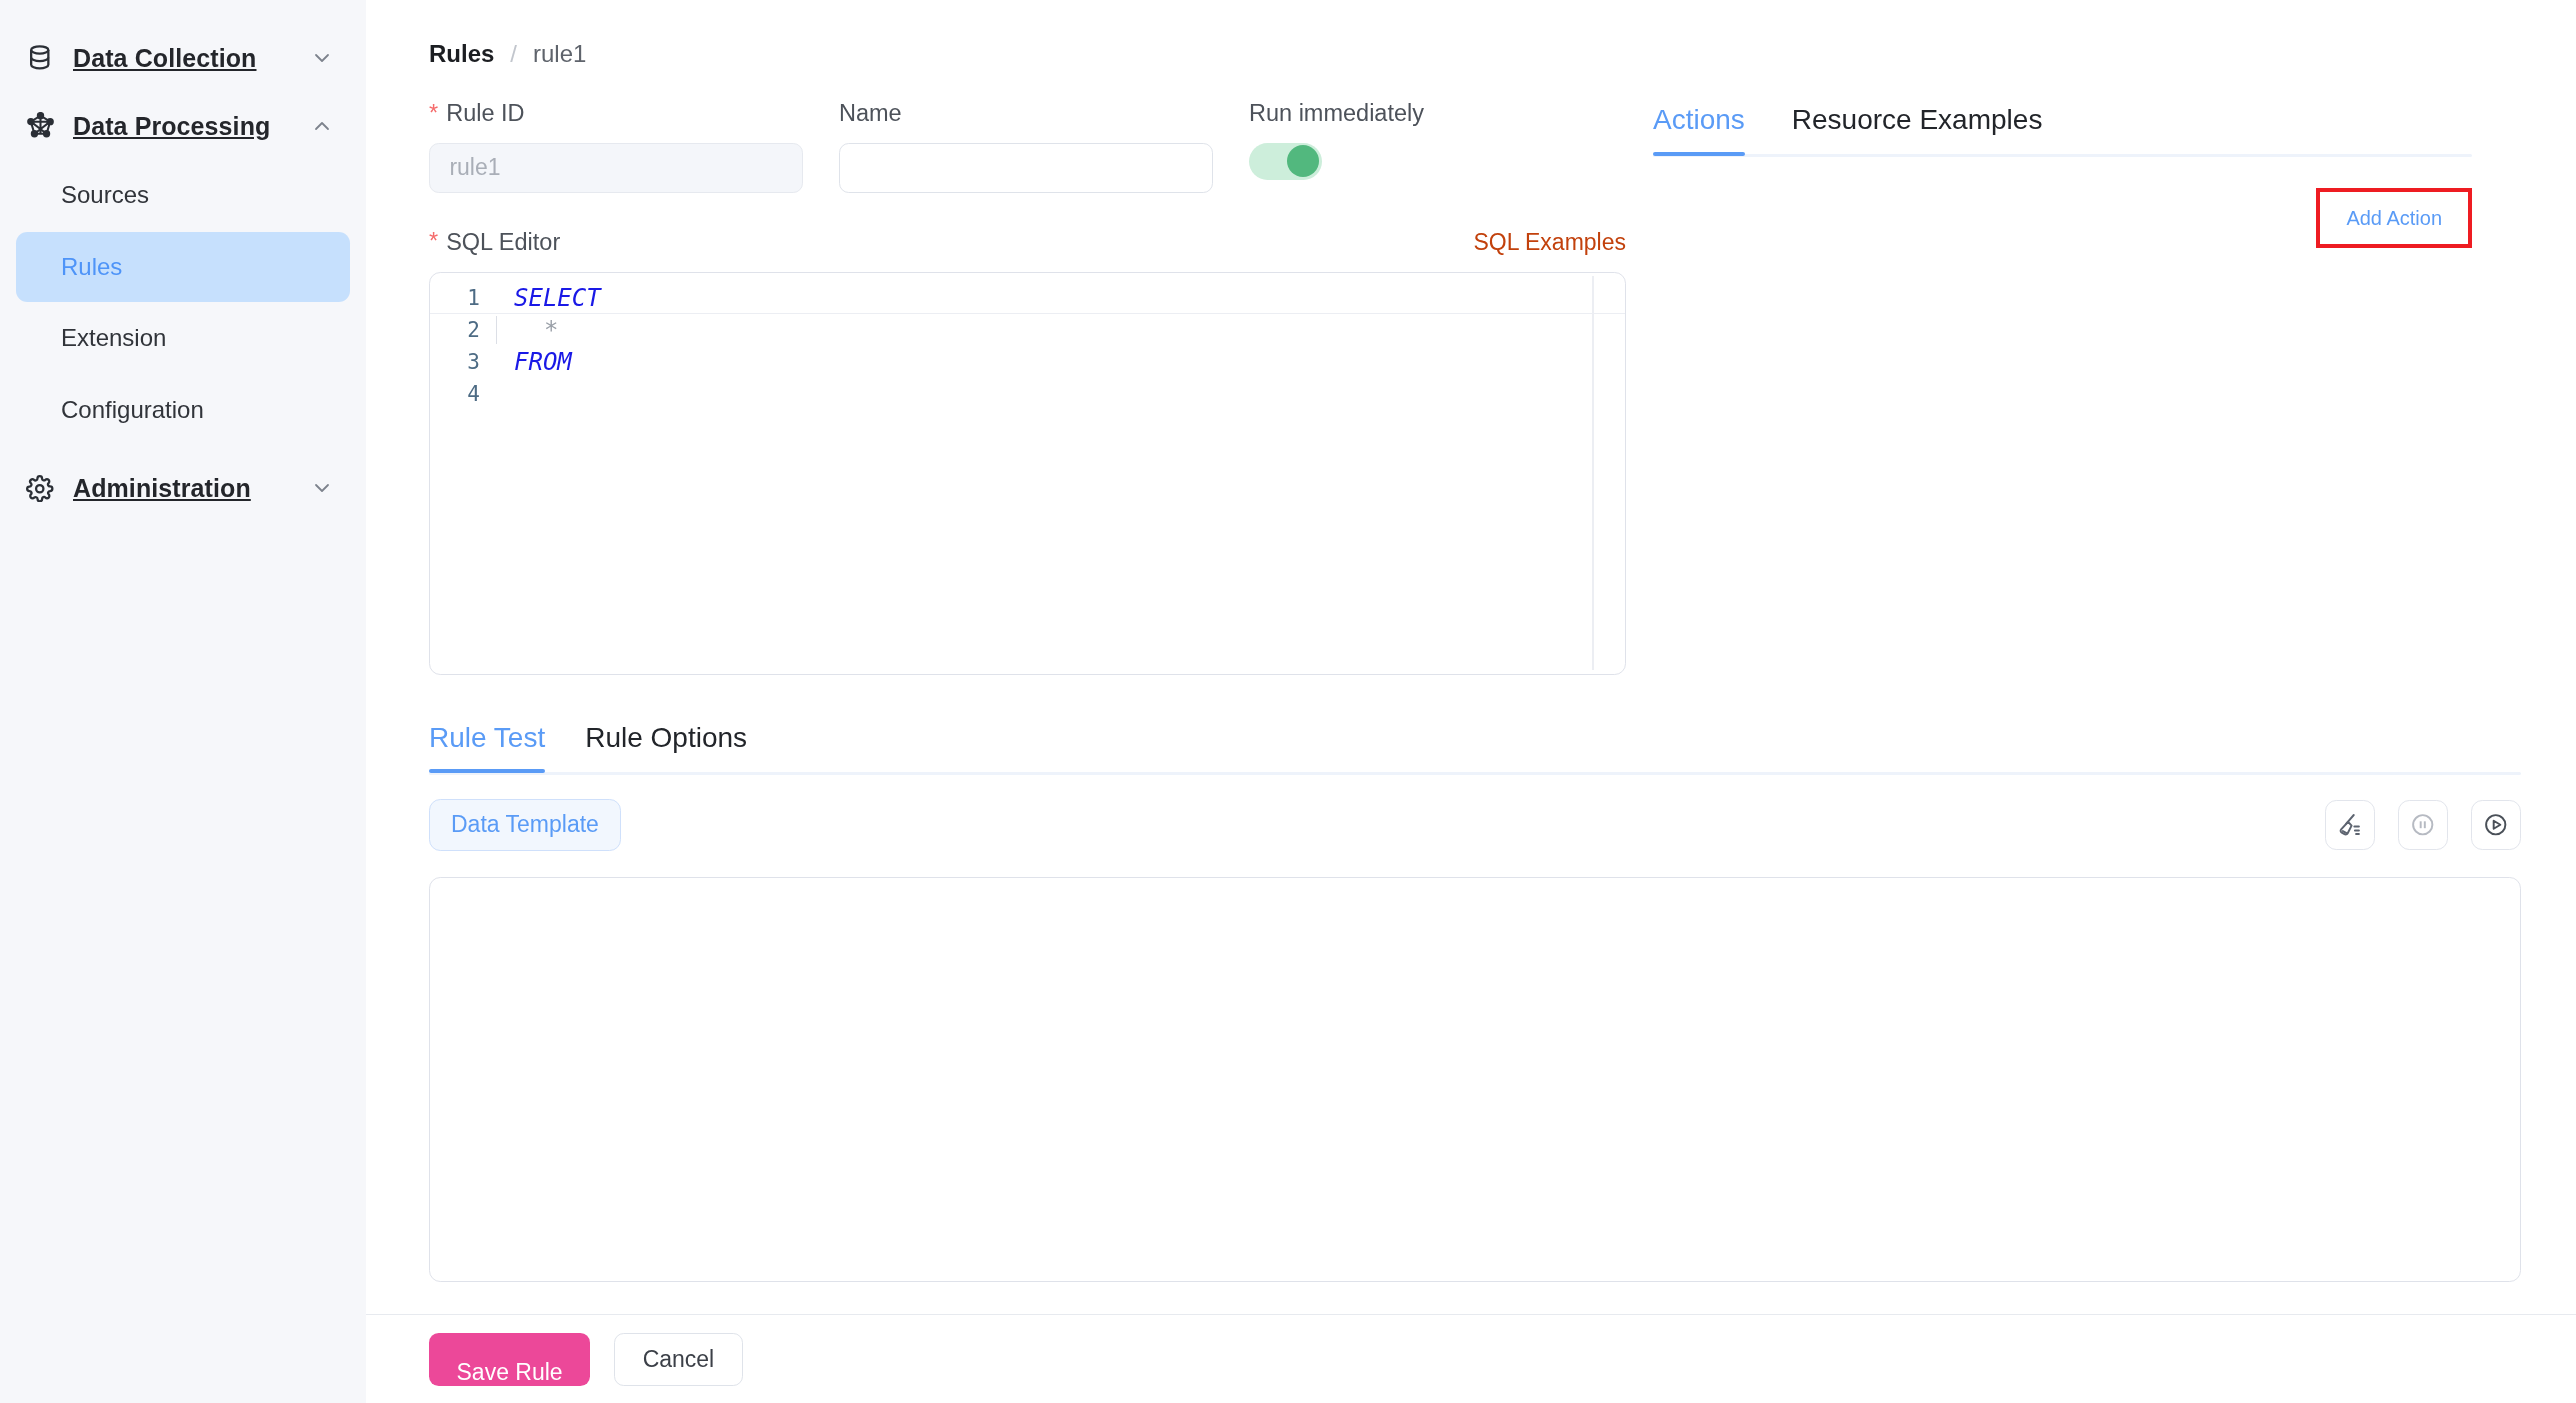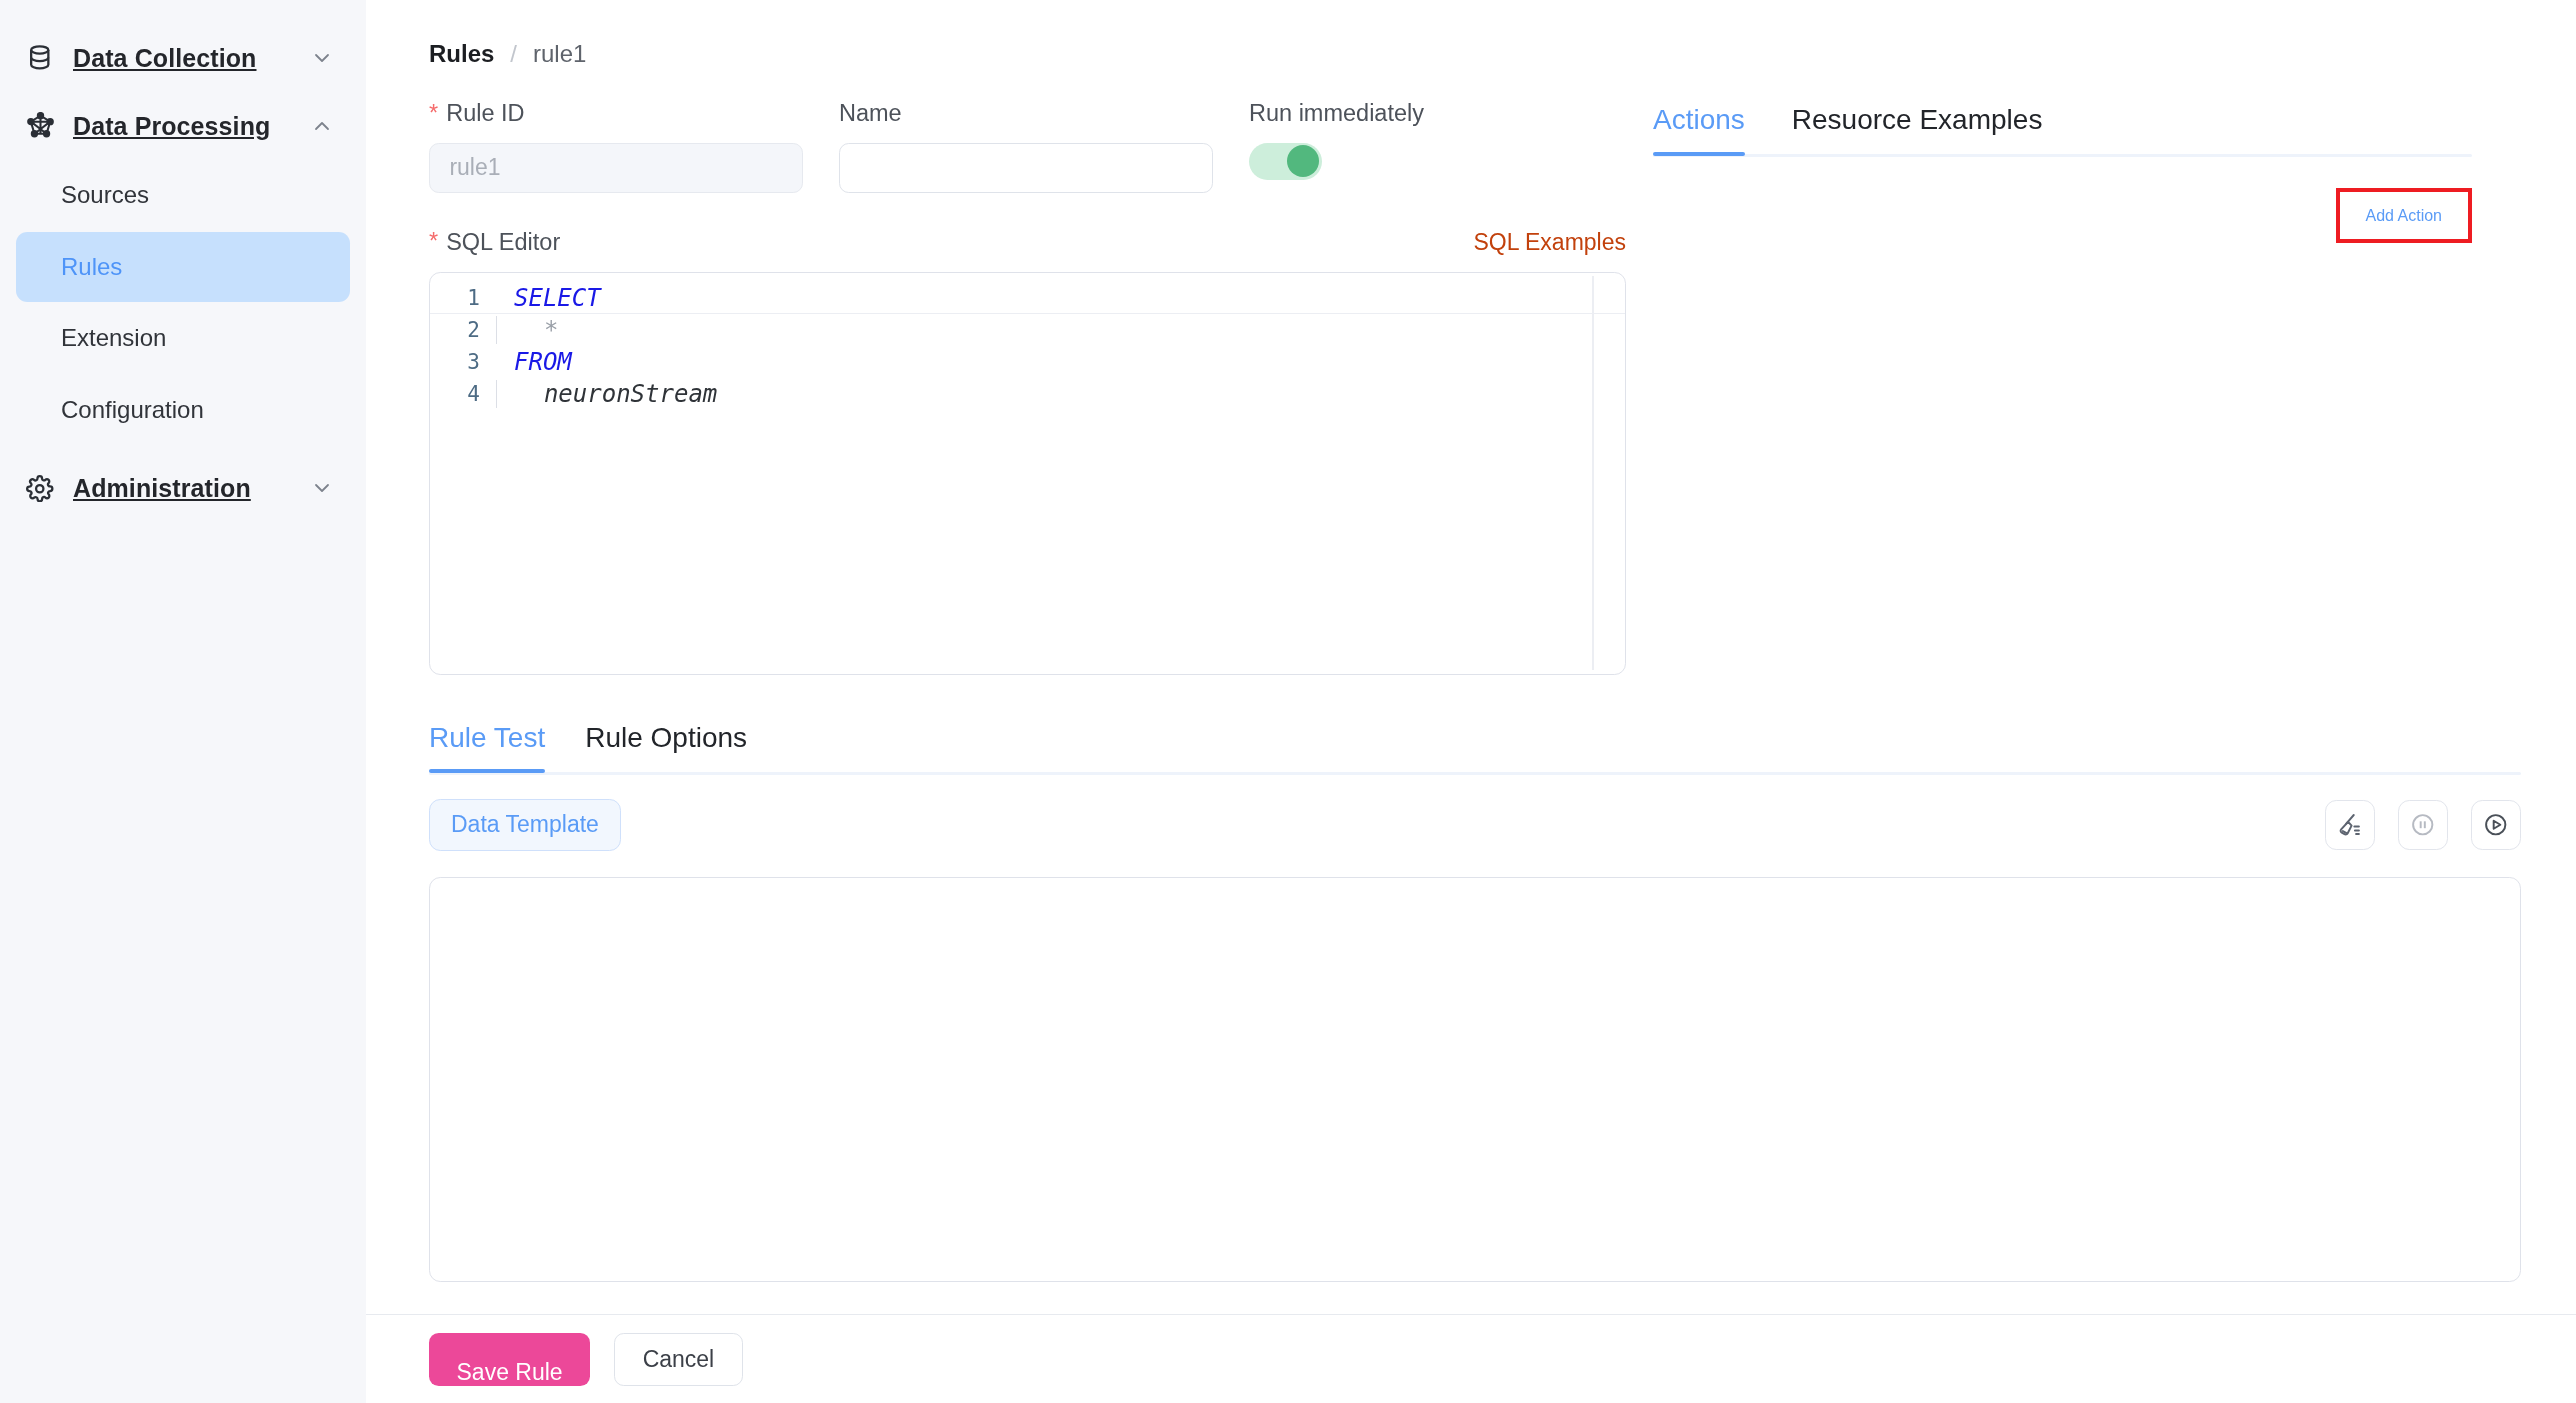--- a/index.html
+++ b/index.html
@@ -184,21 +184,21 @@
   .tabs-rule .tab { margin-right: 40px; }
   .tab-underline { height: 3.2px; background: #eef3fb; border-radius: 1.6px; }
 
   .actions-pane { position: relative; height: 138px; }
   .add-action-box {
     position: absolute; right: 0; top: 31px;
     border: 4px solid #ee1c22;
     padding: 14.6px 26px;
     background: #fff;
   }
-  .add-action-link { font-size: 16px; color: #5a9bf6; cursor: pointer; white-space: nowrap; }
+  .add-action-link { font-size: 20px; color: #5a9bf6; cursor: pointer; white-space: nowrap; }
 
   
   .ruletest-wrap { padding: 0 55px 0 63px; margin-top: 47px; }
   .toolbar-row {
     display: flex; align-items: center; justify-content: space-between;
     margin-top: 24px;
   }
   .pill-group { display: flex; }
   .pill {
     border: 1.6px solid #cfe0fb;
@@ -388,21 +388,20 @@
               <div class="ed-line">
                 <span class="ed-num">2</span>
                 <span class="ed-code indent star">  *</span>
               </div>
               <div class="ed-line">
                 <span class="ed-num">3</span>
                 <span class="ed-code kw">FROM</span>
               </div>
               <div class="ed-line">
                 <span class="ed-num">4</span>
-                <span class="ed-code indent plain">  neuronStream</span>
               </div>
             </div>
             <div class="ed-scroll-line"></div>
           </div>
 
         </div>
 
         <div class="col-right">
           <div class="tabs">
             <div class="tab active">

